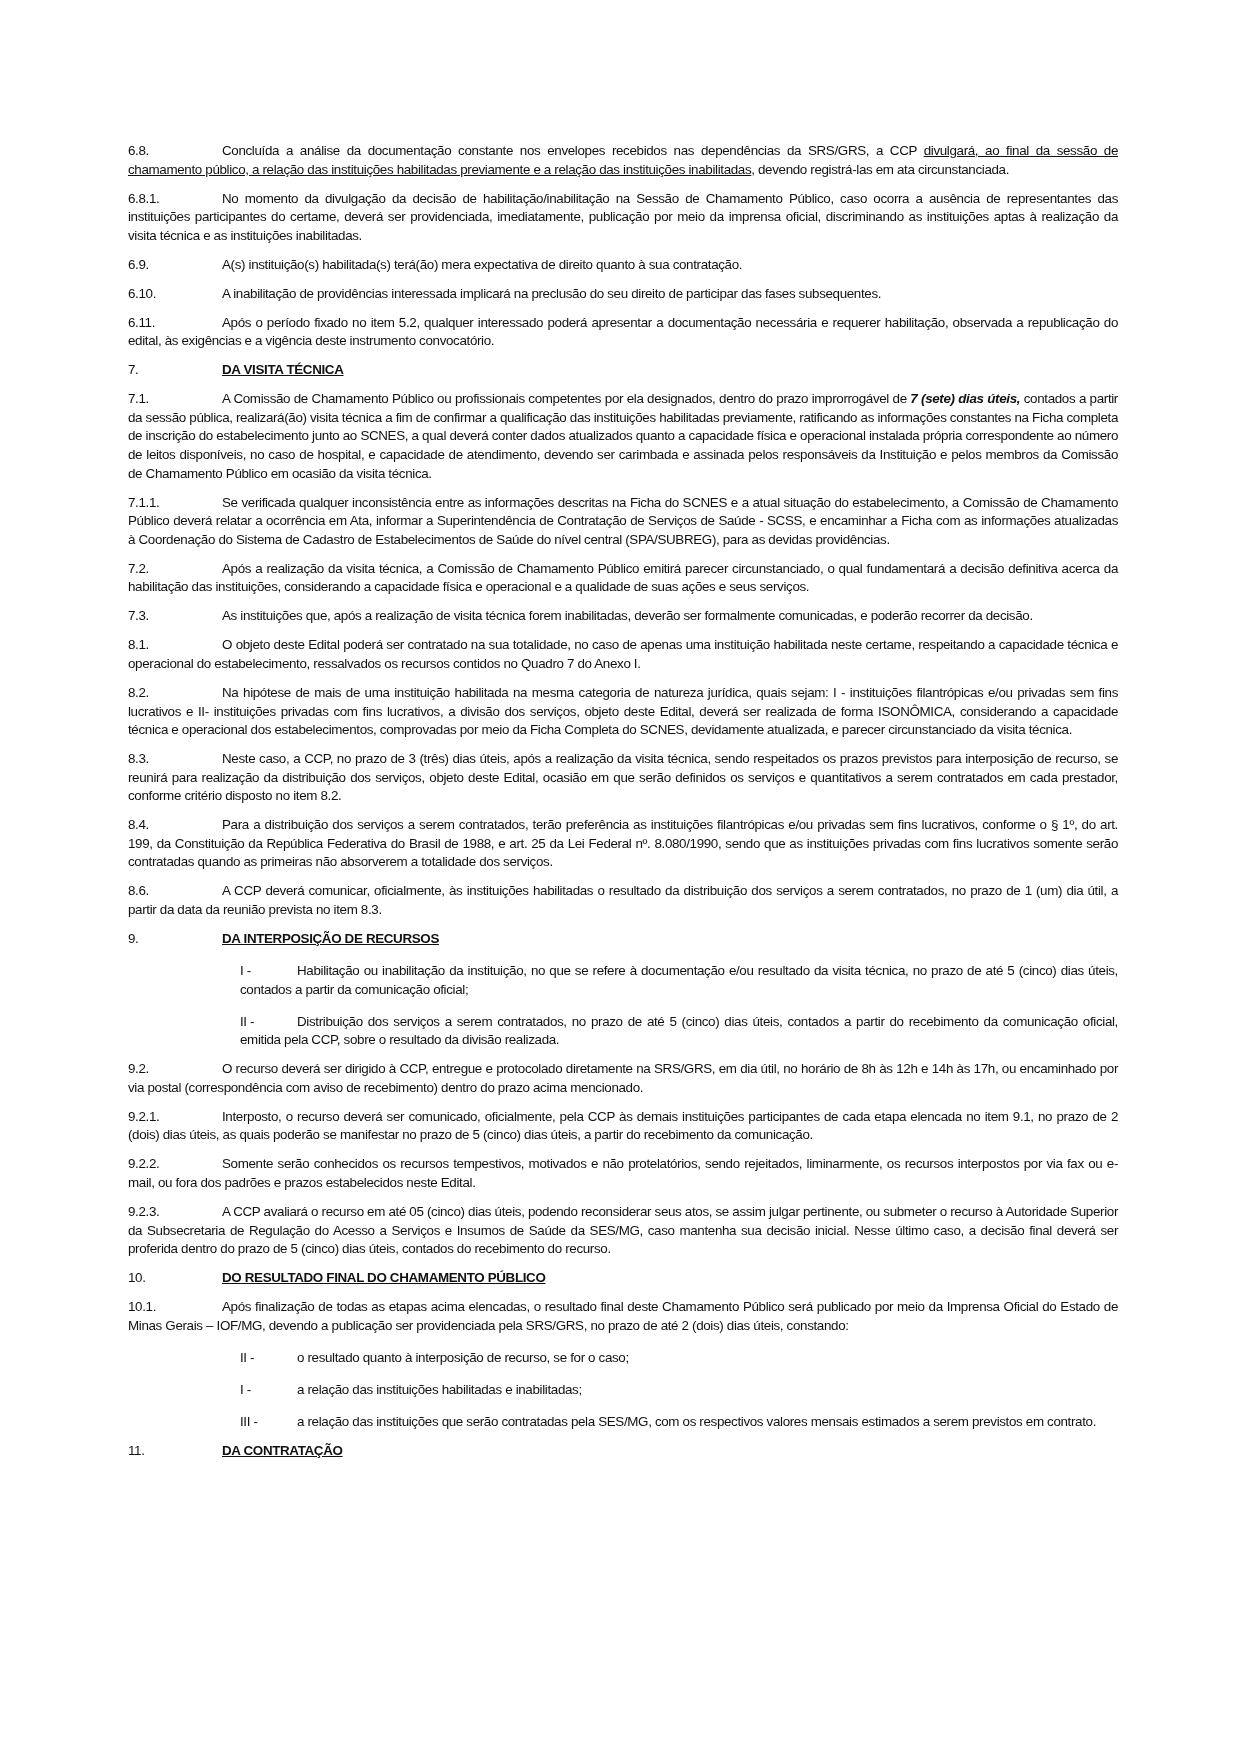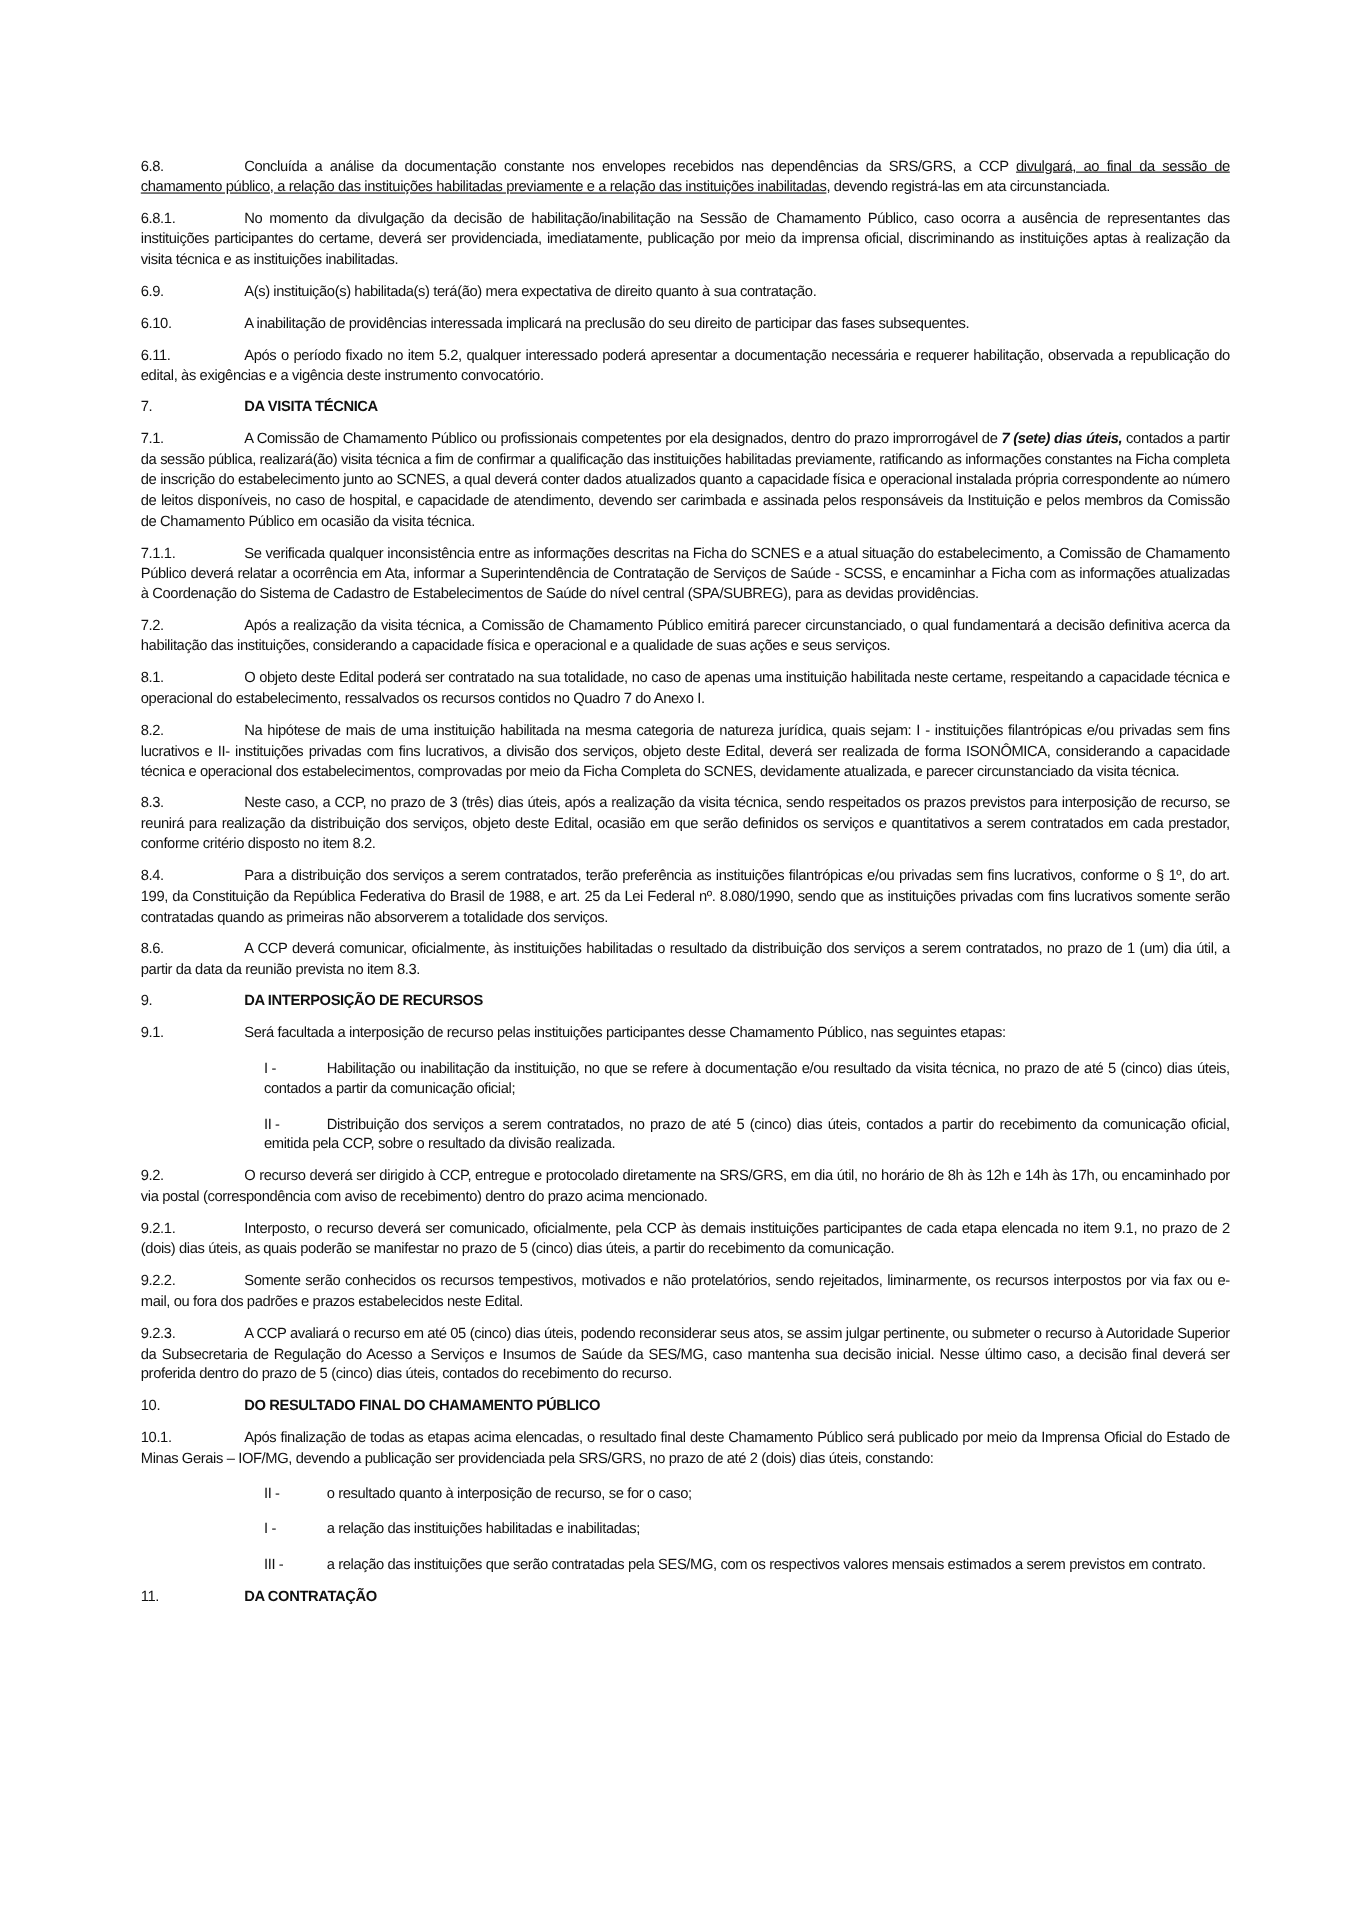--- a/index.html
+++ b/index.html
@@ -4,21 +4,21 @@
 <style>
   html, body { margin: 0; padding: 0; background: #ffffff; }
   body {
     width: 1240px; height: 1754px; position: relative; overflow: hidden;
     font-family: "Liberation Sans Narrow", "Liberation Sans", sans-serif;
     color: #111; font-size: 13.4px; line-height: 18.6px;
   }
   .page { position: absolute; left: 128px; top: 114px; width: 990px; margin-top: 28px; }
   .para { text-align: justify; margin: 0 0 10.4px 0; letter-spacing: -0.35px; }
   .num { display: inline-block; width: 94px; }
-  .heading { font-weight: bold; }
+  .heading { font-weight: bold; text-decoration: underline; }
   .sub { margin-left: 112px; text-align: justify; margin-bottom: 10.4px; letter-spacing: -0.35px; }
   .subnum { display: inline-block; width: 57px; }
   u { text-decoration: underline; }
   b { font-weight: bold; font-style: italic; }
 </style>
 </head>
 <body>
 
 <div class="page">
 
@@ -33,36 +33,36 @@
   <p class="para"><span class="num">6.11.</span><span>Após o período fixado no item 5.2, qualquer interessado poderá apresentar a documentação necessária e requerer habilitação, observada a republicação do edital, às exigências e a vigência deste instrumento convocatório.</span></p>
 
   <p class="para heading"><span class="num" style="font-weight:normal">7.</span><span>DA VISITA TÉCNICA</span></p>
 
   <p class="para"><span class="num">7.1.</span><span>A Comissão de Chamamento Público ou profissionais competentes por ela designados, dentro do prazo improrrogável de </span><b>7 (sete) dias úteis,</b><span> contados a partir da sessão pública, realizará(ão) visita técnica a fim de confirmar a qualificação das instituições habilitadas previamente, ratificando as informações constantes na Ficha completa de inscrição do estabelecimento junto ao SCNES, a qual deverá conter dados atualizados quanto a capacidade física e operacional instalada própria correspondente ao número de leitos disponíveis, no caso de hospital, e capacidade de atendimento, devendo ser carimbada e assinada pelos responsáveis da Instituição e pelos membros da Comissão de Chamamento Público em ocasião da visita técnica.</span></p>
 
   <p class="para"><span class="num">7.1.1.</span><span>Se verificada qualquer inconsistência entre as informações descritas na Ficha do SCNES e a atual situação do estabelecimento, a Comissão de Chamamento Público deverá relatar a ocorrência em Ata, informar a Superintendência de Contratação de Serviços de Saúde - SCSS, e encaminhar a Ficha com as informações atualizadas à Coordenação do Sistema de Cadastro de Estabelecimentos de Saúde do nível central (SPA/SUBREG), para as devidas providências.</span></p>
 
   <p class="para"><span class="num">7.2.</span><span>Após a realização da visita técnica, a Comissão de Chamamento Público emitirá parecer circunstanciado, o qual fundamentará a decisão definitiva acerca da habilitação das instituições, considerando a capacidade física e operacional e a qualidade de suas ações e seus serviços.</span></p>
 
+  <p class="para"><span class="num">7.3.</span><span>As instituições que, após a realização de visita técnica forem inabilitadas, deverão ser formalmente comunicadas, e poderão recorrer da decisão.</span></p>
 
 
   <p class="para"><span class="num">8.1.</span><span>O objeto deste Edital poderá ser contratado na sua totalidade, no caso de apenas uma instituição habilitada neste certame, respeitando a capacidade técnica e operacional do estabelecimento, ressalvados os recursos contidos no Quadro 7 do Anexo I.</span></p>
 
   <p class="para"><span class="num">8.2.</span><span>Na hipótese de mais de uma instituição habilitada na mesma categoria de natureza jurídica, quais sejam: I - instituições filantrópicas e/ou privadas sem fins lucrativos e II- instituições privadas com fins lucrativos, a divisão dos serviços, objeto deste Edital, deverá ser realizada de forma ISONÔMICA, considerando a capacidade técnica e operacional dos estabelecimentos, comprovadas por meio da Ficha Completa do SCNES, devidamente atualizada, e parecer circunstanciado da visita técnica.</span></p>
 
   <p class="para"><span class="num">8.3.</span><span>Neste caso, a CCP, no prazo de 3 (três) dias úteis, após a realização da visita técnica, sendo respeitados os prazos previstos para interposição de recurso, se reunirá para realização da distribuição dos serviços, objeto deste Edital, ocasião em que serão definidos os serviços e quantitativos a serem contratados em cada prestador, conforme critério disposto no item 8.2.</span></p>
 
   <p class="para"><span class="num">8.4.</span><span>Para a distribuição dos serviços a serem contratados, terão preferência as instituições filantrópicas e/ou privadas sem fins lucrativos, conforme o § 1º, do art. 199, da Constituição da República Federativa do Brasil de 1988, e art. 25 da Lei Federal nº. 8.080/1990, sendo que as instituições privadas com fins lucrativos somente serão contratadas quando as primeiras não absorverem a totalidade dos serviços.</span></p>
 
 
   <p class="para"><span class="num">8.6.</span><span>A CCP deverá comunicar, oficialmente, às instituições habilitadas o resultado da distribuição dos serviços a serem contratados, no prazo de 1 (um) dia útil, a partir da data da reunião prevista no item 8.3.</span></p>
 
   <p class="para heading"><span class="num" style="font-weight:normal">9.</span><span>DA INTERPOSIÇÃO DE RECURSOS</span></p>
 
-  <p class="para"><span class="num">9.1.</span><span>Será facultada a interposição de recurso pelas instituições participantes desse Chamamento Público, nas seguintes etapas:</span></p>
 
   <p class="sub"><span class="subnum">I -</span><span>Habilitação ou inabilitação da instituição, no que se refere à documentação e/ou resultado da visita técnica, no prazo de até 5 (cinco) dias úteis, contados a partir da comunicação oficial;</span></p>
 
   <p class="sub"><span class="subnum">II -</span><span>Distribuição dos serviços a serem contratados, no prazo de até 5 (cinco) dias úteis, contados a partir do recebimento da comunicação oficial, emitida pela CCP, sobre o resultado da divisão realizada.</span></p>
 
   <p class="para"><span class="num">9.2.</span><span>O recurso deverá ser dirigido à CCP, entregue e protocolado diretamente na SRS/GRS, em dia útil, no horário de 8h às 12h e 14h às 17h, ou encaminhado por via postal (correspondência com aviso de recebimento) dentro do prazo acima mencionado.</span></p>
 
   <p class="para"><span class="num">9.2.1.</span><span>Interposto, o recurso deverá ser comunicado, oficialmente, pela CCP às demais instituições participantes de cada etapa elencada no item 9.1, no prazo de 2 (dois) dias úteis, as quais poderão se manifestar no prazo de 5 (cinco) dias úteis, a partir do recebimento da comunicação.</span></p>
 
   <p class="para"><span class="num">9.2.2.</span><span>Somente serão conhecidos os recursos tempestivos, motivados e não protelatórios, sendo rejeitados, liminarmente, os recursos interpostos por via fax ou e-mail, ou fora dos padrões e prazos estabelecidos neste Edital.</span></p>

